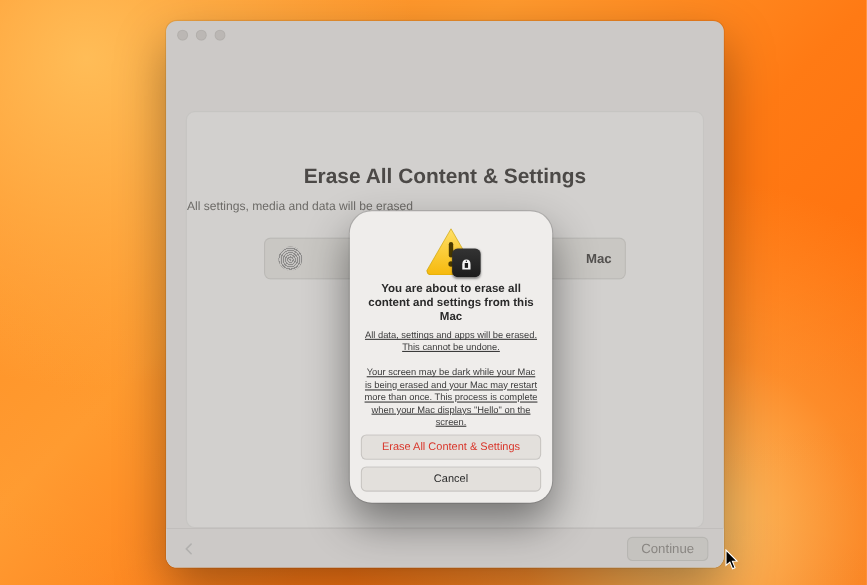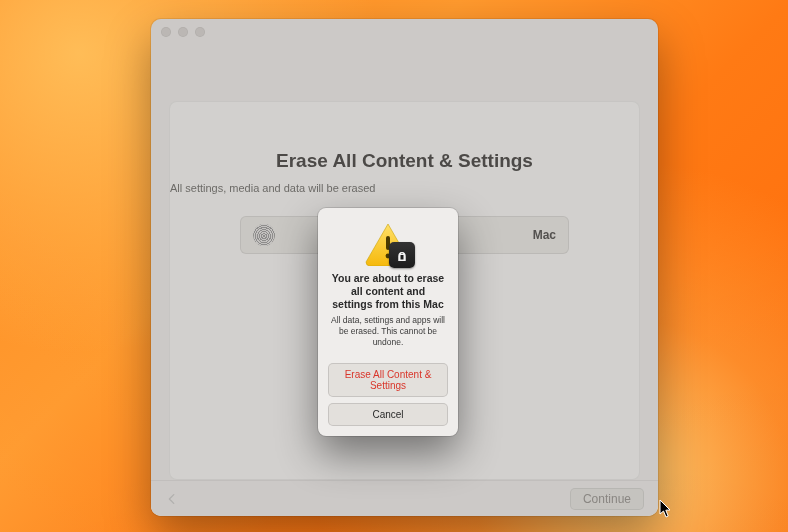--- a/index.html
+++ b/index.html
@@ -138,30 +138,29 @@
       background: #dcd9d4;
       border: 1px solid rgba(0,0,0,0.08);
       border-radius: 5px;
       padding: 3px 12px;
     }
 
     
     .modal {
       position: absolute;
       z-index: 50;
-      width: 140px;
+      width: 184px;
       left: 318px;
       top: 192px;
       background: #efedeb;
-      border-radius: 8px;
+      border-radius: 20px;
       box-shadow: 0 18px 40px rgba(0,0,0,0.45), 0 0 0 1px rgba(0,0,0,0.12);
       padding: 12px 10px 10px 10px;
       text-align: center;
       color: #2a2a2a;
-      margin-top: 16px;
     }
 
     .warn-icon-wrap{
       position: relative;
       width: 50px; height: 44px;
       margin: 2px auto 6px auto;
     }
     .warn-triangle{
       position:absolute; inset:0;
     }
@@ -180,20 +179,21 @@
       font-size: 10.5px;
       font-weight: 700;
       line-height: 1.25;
       margin: 4px 2px 4px 2px;
     }
     .modal-p{
       font-size: 8.5px;
       line-height: 1.3;
       color: #3b3b3b;
       margin: 4px 2px;
+      text-decoration: underline;
     }
     .modal-gap{ height:4px; }
     .modal-btn{
       display:block;
       width: 100%;
       border-radius: 5px;
       background: #e3e0dc;
       border: 1px solid rgba(0,0,0,0.12);
       font-size: 10px;
       padding: 5px 0;
@@ -268,20 +268,21 @@
         <rect x="10" y="12" width="4" height="6" fill="#1c1c1c"></rect>
         <path d="M9 12 L15 12 L14.2 9.2 A1 1 0 0 0 13.3 8.4 L10.7 8.4 A1 1 0 0 0 9.8 9.2 Z" fill="#f4f4f4"></path>
         <circle cx="12" cy="10" r="0.8" fill="#1c1c1c"></circle>
       </svg>
     </div>
   </div>
 
   <div class="modal-title">You are about to erase all content and settings from this Mac</div>
   <div class="modal-p">All data, settings and apps will be erased. This cannot be undone.</div>
   <div class="modal-gap"></div>
+  <div class="modal-p">Your screen may be dark while your Mac is being erased and your Mac may restart more than once. This process is complete when your Mac displays "Hello" on the screen.</div>
 
   <div class="modal-btn destructive">Erase All Content &amp; Settings</div>
   <div class="modal-btn cancel">Cancel</div>
 </div>
 
 <svg class="cursor" width="14" height="20" viewBox="0 0 14 20">
   <path d="M1 1 L1 15 L4.5 12 L7 18 L9.2 17 L6.8 11.2 L11 11 Z" fill="#000" stroke="#fff" stroke-width="1"></path>
 </svg>
 
 </body></html>

